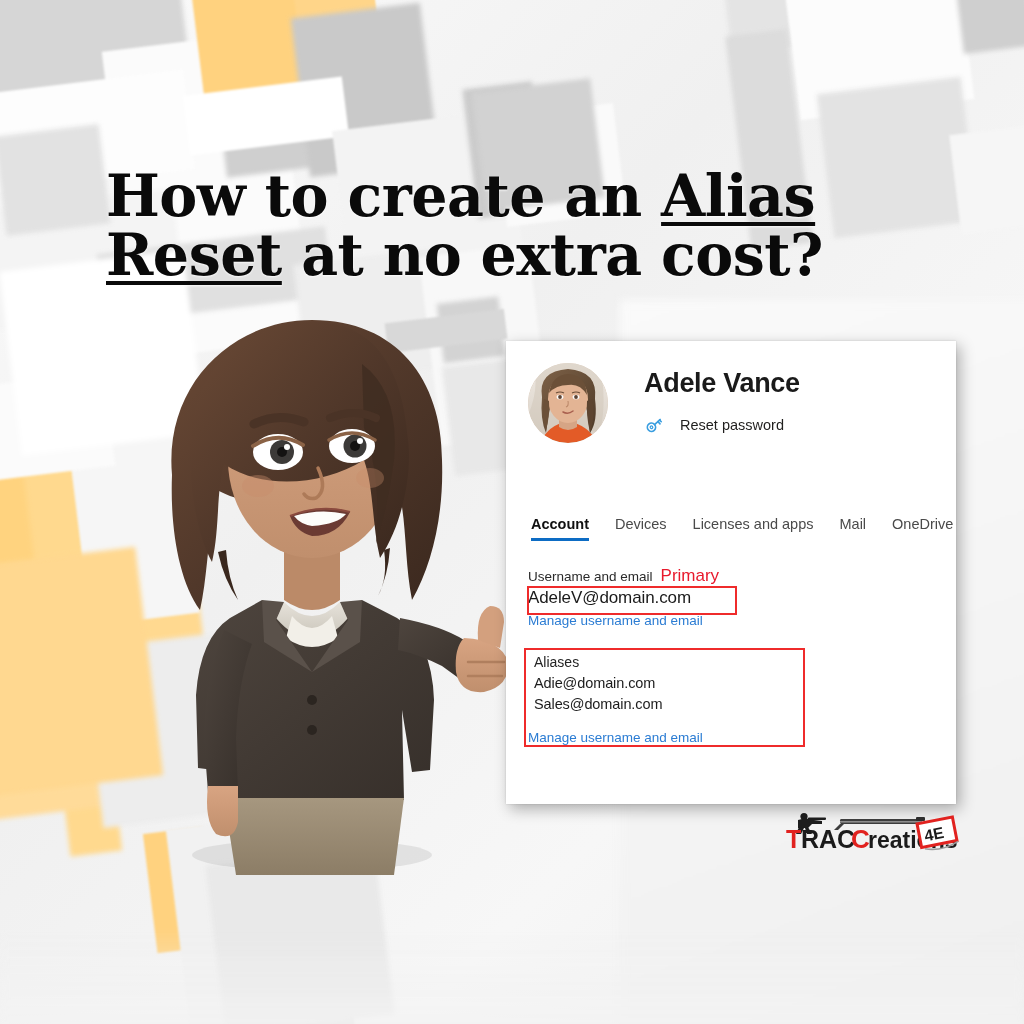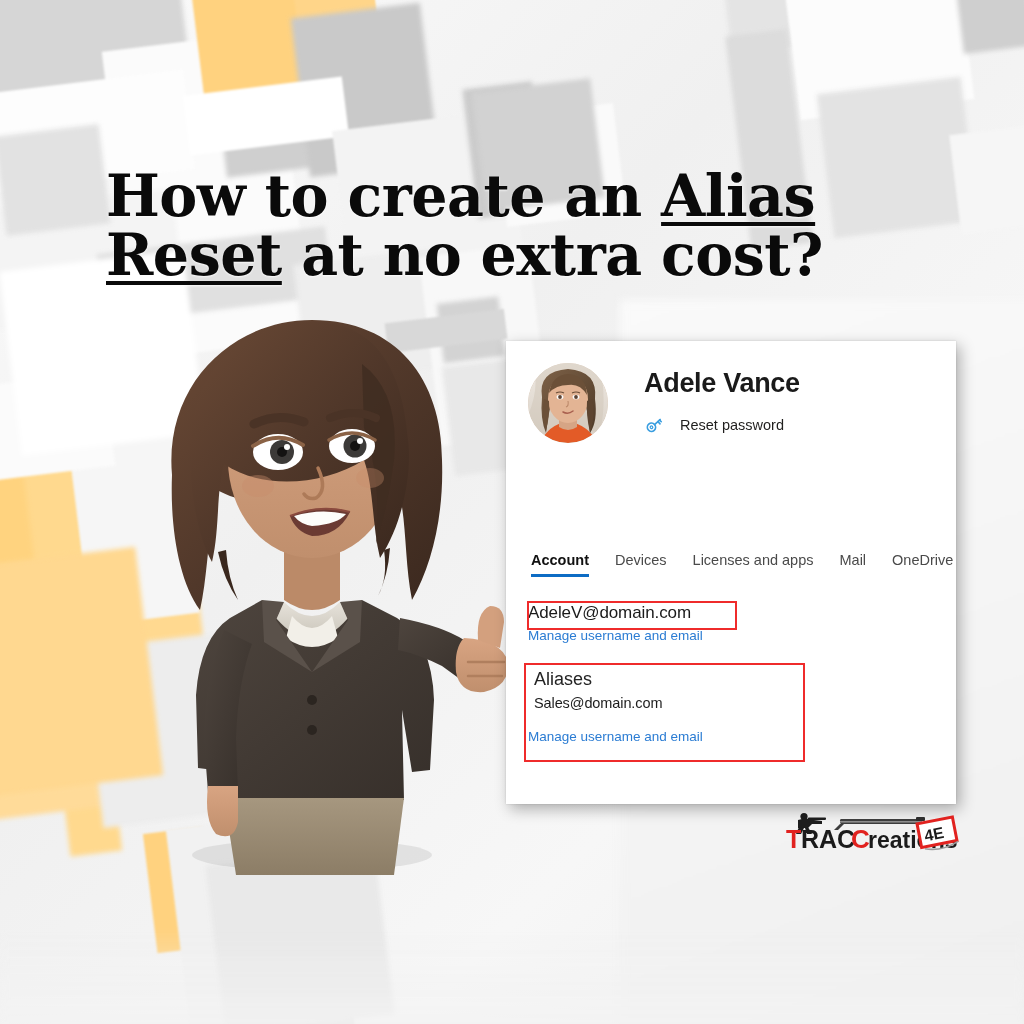--- a/index.html
+++ b/index.html
@@ -102,21 +102,21 @@
   }
   #key-icon { width: 20px; height: 20px; flex: 0 0 20px; }
   #reset-label {
     font-size: 14.5px; color: #201f1e; margin-left: 16px;
   }
 
   
   #tabs {
     display: flex;
     align-items: flex-end;
-    margin: 109px 0 0 20px;
+    margin: 73px 0 0 20px;
     gap: 0;
   }
   .tab {
     font-size: 14.5px;
     color: #4a4a4a;
     padding: 0 13px 9px 13px;
     position: relative;
     white-space: nowrap;
   }
   .tab:first-child { padding-left: 5px; }
@@ -167,21 +167,21 @@
     pointer-events: none;
   }
   #aliases-block { margin-top: 26px; position: relative; }
   #aliases-box {
     position: absolute;
     left: -4px; top: -6px;
     width: 281px; height: 99px;
     border: 2.5px solid #ef2b2b;
     pointer-events: none;
   }
-  .alias-title { font-size: 18px; color: #242424; padding-left: 6px; }
+  .alias-title { font-size: 14px; color: #242424; padding-left: 6px; }
   .alias-item  { font-size: 14.5px; color: #1c1c1c; padding-left: 6px; margin-top: 5px; letter-spacing: -0.1px; }
   #aliases-link { margin-top: 18px; margin-left: 0; }
 
   
   #logo {
     position: absolute;
     left: 778px; top: 808px;
     width: 185px; height: 52px;
     z-index: 40;
   }
@@ -414,31 +414,36 @@
   <div id="tabs">
     <div class="tab active">Account</div>
     <div class="tab">Devices</div>
     <div class="tab">Licenses and apps</div>
     <div class="tab">Mail</div>
     <div class="tab">OneDrive</div>
   </div>
 
   <div id="details">
 
+    <div class="field-label-row">
+      <span class="field-label">Username and email</span>
+      <span id="primary-annotation">Primary</span>
+    </div>
 
     <div style="position:relative;">
       <div class="field-value">AdeleV@domain.com</div>
       <div id="primary-box" style="top:-2px;"></div>
     </div>
 
     <a class="link" href="#">Manage username and email</a>
 
     <div id="aliases-block">
       <div id="aliases-box"></div>
       <div class="alias-title">Aliases</div>
+      <div class="alias-item">Adie@domain.com</div>
       <div class="alias-item">Sales@domain.com</div>
       <a class="link" id="aliases-link" href="#">Manage username and email</a>
     </div>
 
   </div>
 </div>
 
 <div id="logo">
   <svg viewBox="0 0 185 52" width="185" height="52">
 

